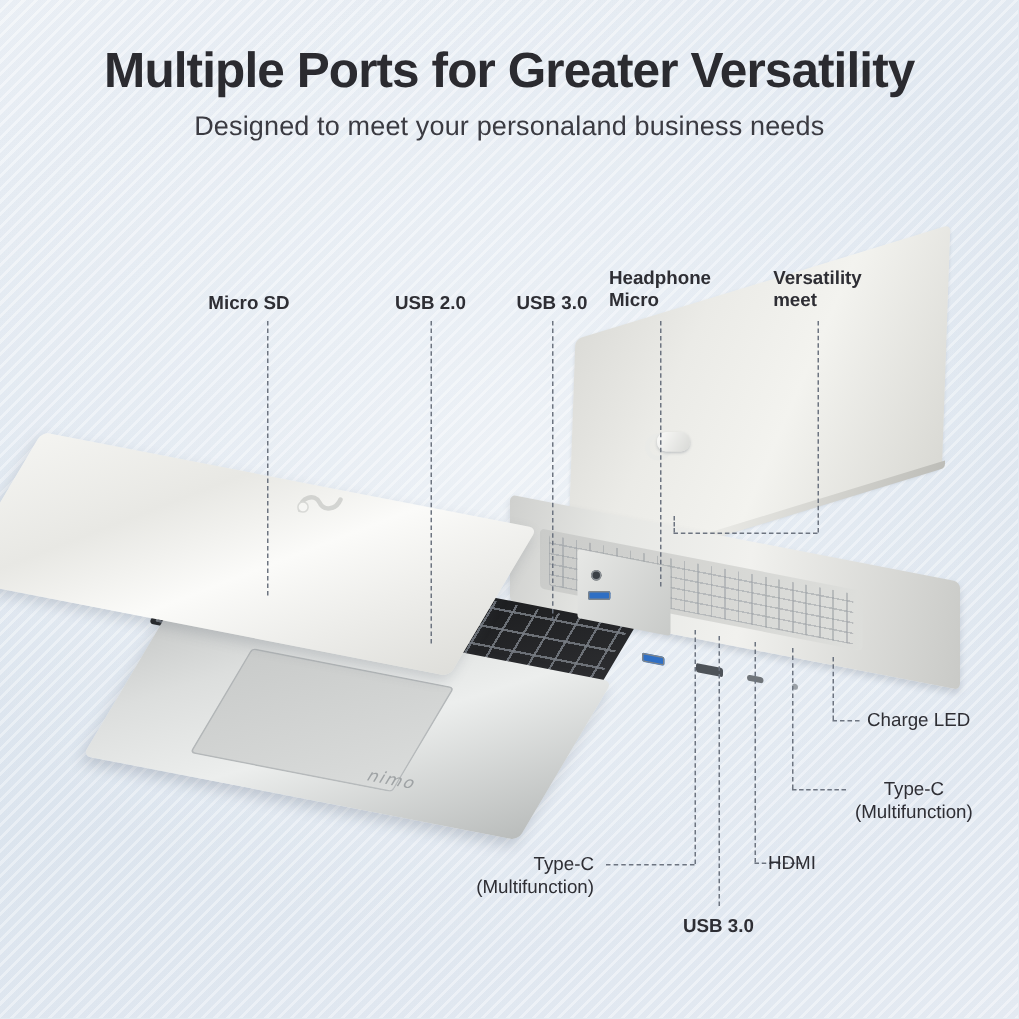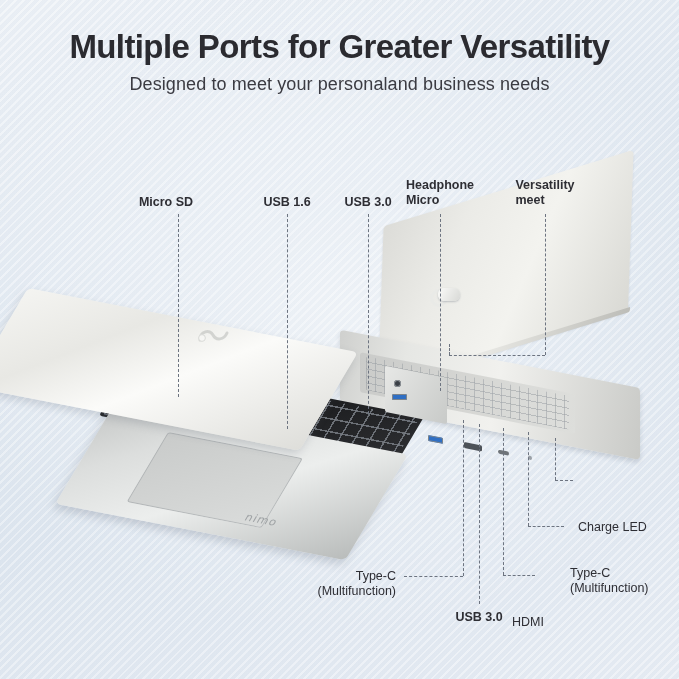--- a/index.html
+++ b/index.html
@@ -53,21 +53,21 @@
   }
   
   .label{
     position:absolute;
     font-size:12.5px;
     color:#2e2e34;
     line-height:15px;
     white-space:nowrap;
   }
   .label.c{transform:translateX(-50%);font-weight:bold;}
-  .label.l{text-align:left;margin-top:47px;}
+  .label.l{text-align:center;}
   .label.r{text-align:right;transform:translateX(-100%);}
   
   .vline{
     position:absolute;width:0;
     border-left:1px dashed #6d7480;
   }
   .hline{
     position:absolute;height:0;
     border-top:1px dashed #6d7480;
   }
@@ -245,21 +245,21 @@
 
   <div id="title">Multiple Ports for Greater Versatility</div>
   <div id="subtitle">Designed to meet your personaland business needs</div>
 
   <div class="label c" style="left:166px;top:195px;">
     <div>Micro SD</div>
   </div>
   <div class="vline" style="left:178px;top:214px;height:183px;"></div>
 
   <div class="label c" style="left:287px;top:195px;">
-    <div>USB 1.6</div>
+    <div>USB 2.0</div>
   </div>
   <div class="vline" style="left:287px;top:214px;height:215px;"></div>
 
   <div class="label c" style="left:368px;top:195px;">
     <div>USB 3.0</div>
   </div>
   <div class="vline" style="left:368px;top:214px;height:200px;"></div>
 
   <div class="label c" style="left:440px;top:178px;">
     <div>Headphone</div>

